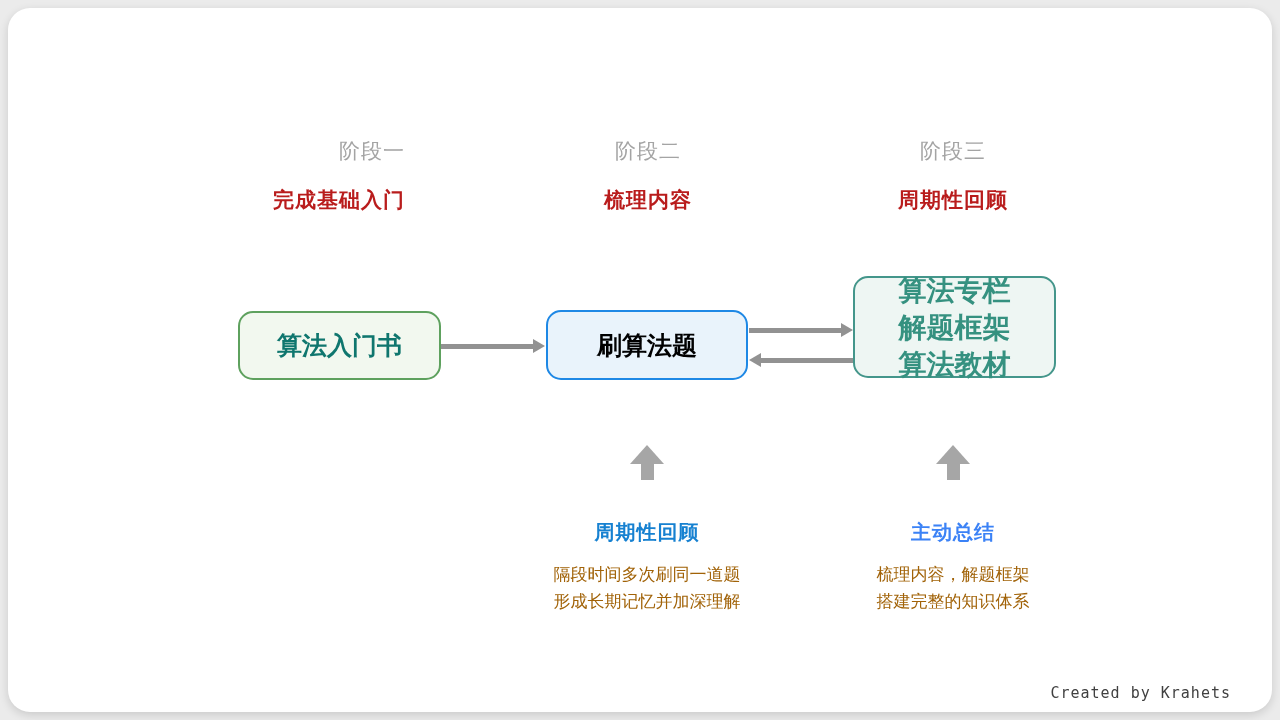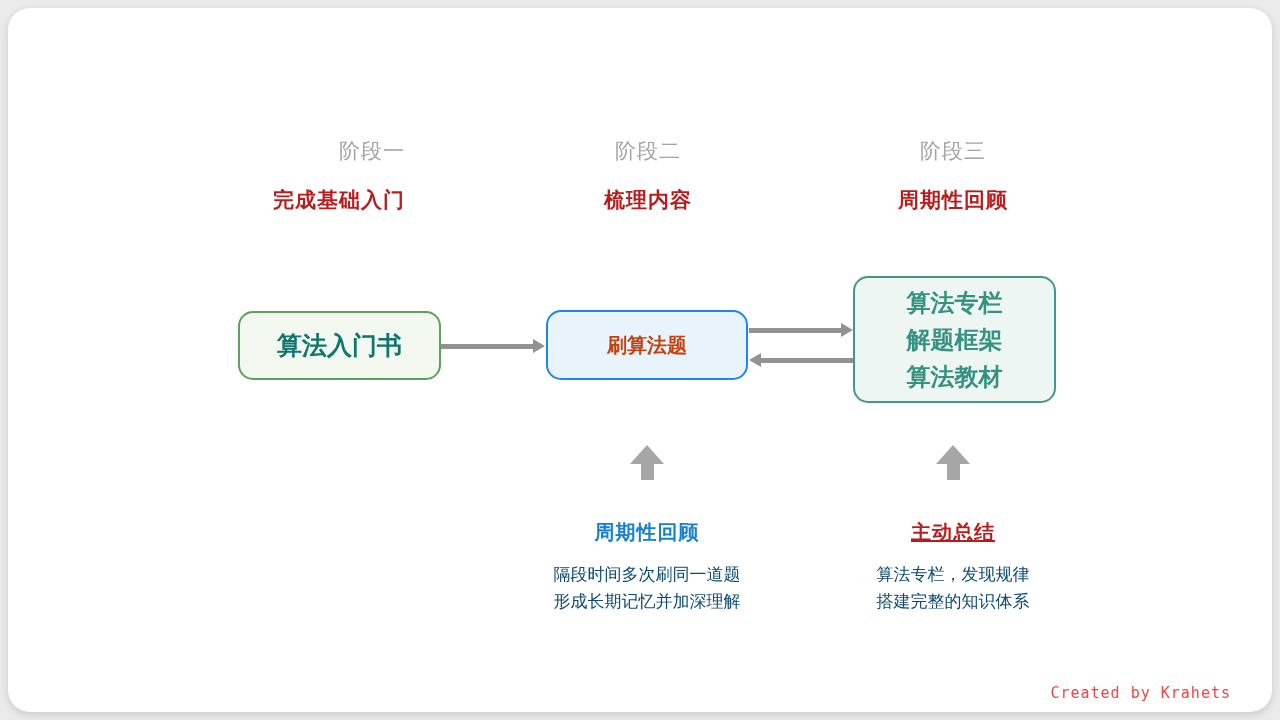--- a/index.html
+++ b/index.html
@@ -31,26 +31,26 @@
     position:absolute;
     display:flex; align-items:center; justify-content:center;
     border-radius:15px; font-weight:bold; white-space:nowrap;
   }
   .node-green {
     left:230px; top:303px; width:203px; height:69px;
     border:2.5px solid #5ea15e; background:#f2f8ef; color:#0f766e; font-size:25px;
   }
   .node-blue {
     left:538px; top:302px; width:202px; height:70px;
-    border:2.5px solid #1e88e5; background:#e9f3fb; color:#c2410c; font-size:20px;
+    border:2.5px solid #1e88e5; background:#e9f3fb; color:#000000; font-size:25px;
   }
   .node-teal {
-    left:845px; top:268px; width:203px; height:127px;
+    left:845px; top:268px; width:203px; height:102px;
     border:2.5px solid #44968b; background:#eef6f3; color:#359180;
-    font-size:24px; flex-direction:column; line-height:37px;
+    font-size:28px; flex-direction:column; line-height:37px;
   }
 
   
   .harrow { position:absolute; display:flex; align-items:center; height:14px; }
   .harrow .shaft { flex:1; height:5px; background:#929292; }
   .harrow .head-r {
     width:0; height:0;
     border-top:7px solid transparent; border-bottom:7px solid transparent;
     border-left:12px solid #929292;
   }
@@ -79,27 +79,27 @@
 
   
   .annotation {
     position:absolute; transform:translateX(-50%);
     text-align:center; white-space:nowrap;
   }
   .ann-1 { left:639px; top:511px;text-align:center; }
   .ann-2 { left:945px; top:511px; }
   .ann-title { font-size:20px; font-weight:bold; letter-spacing:1px; }
   .ann-title.blue { color:#1681d1; }
-  .ann-title.teal { color:#b91c1c;text-decoration:underline; }
-  .ann-desc { margin-top:15px; font-size:17px; line-height:27px; color:#0c4a6e; }
+  .ann-title.teal { color:#3b82f6; }
+  .ann-desc { margin-top:15px; font-size:17px; line-height:27px; color:#a16207; }
 
   .credit {
     position:absolute; right:41px; top:676px;
     font-family:"DejaVu Sans Mono", monospace;
-    font-size:15px; color:#ef4444; letter-spacing:1px;
+    font-size:15px; color:#404040; letter-spacing:1px;
   }
 </style>
 </head>
 <body>
 
 <div class="card">
 
   <div class="stage-col col-1">
     <div class="stage-label">阶段一</div>
     <div class="stage-subtitle">完成基础入门</div>
@@ -150,20 +150,20 @@
   <div class="annotation ann-1">
     <div class="ann-title blue">周期性回顾</div>
     <div class="ann-desc">
       <div>隔段时间多次刷同一道题</div>
       <div>形成长期记忆并加深理解</div>
     </div>
   </div>
   <div class="annotation ann-2">
     <div class="ann-title teal">主动总结</div>
     <div class="ann-desc">
-      <div>算法专栏，发现规律</div>
+      <div>梳理内容，解题框架</div>
       <div>搭建完整的知识体系</div>
     </div>
   </div>
 
   <div class="credit">Created by Krahets</div>
 
 </div>
 
 </body></html>

